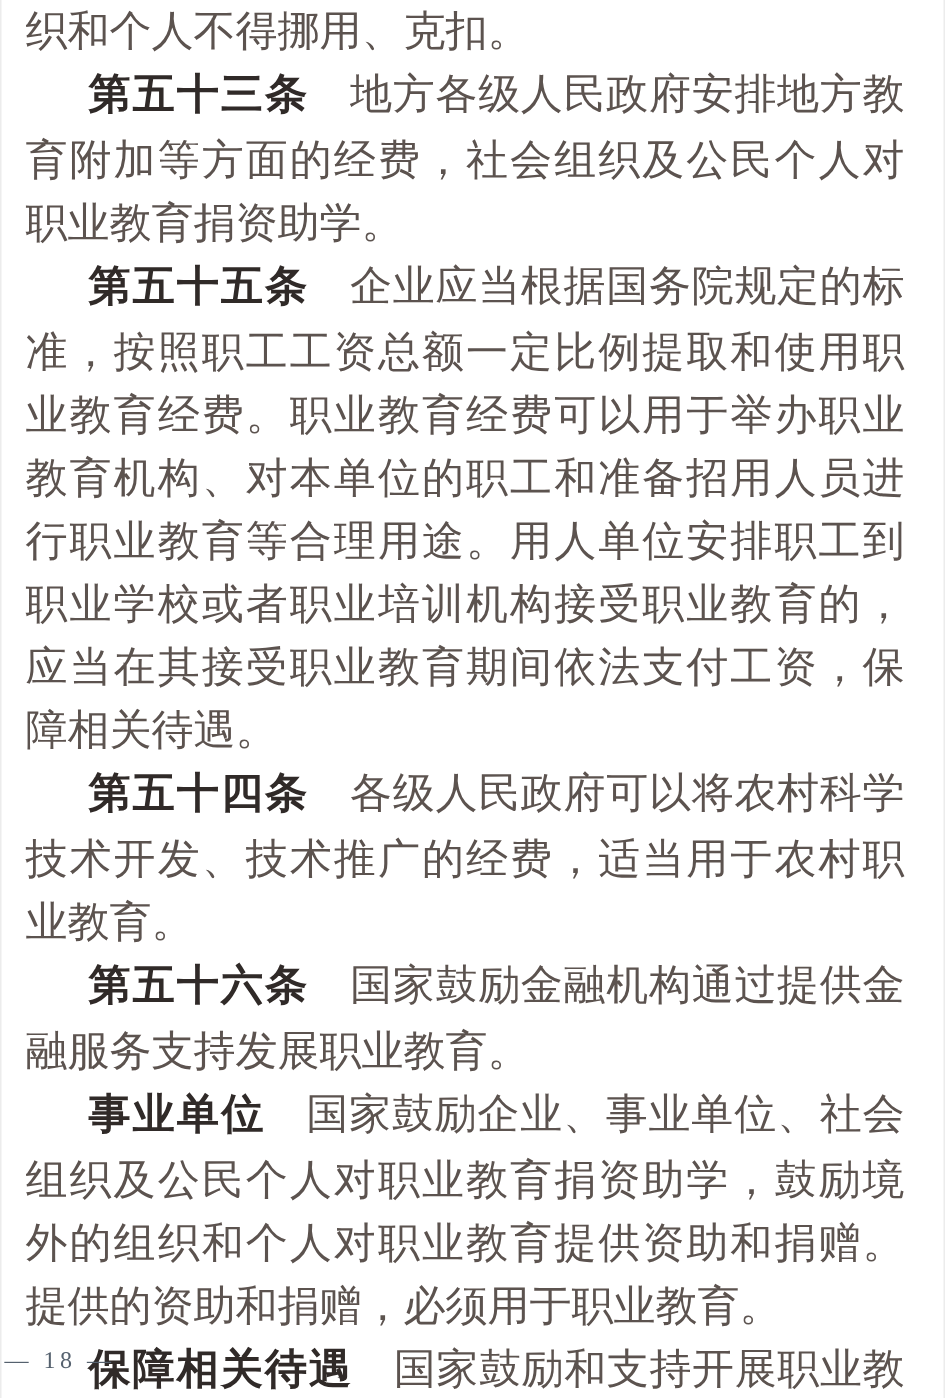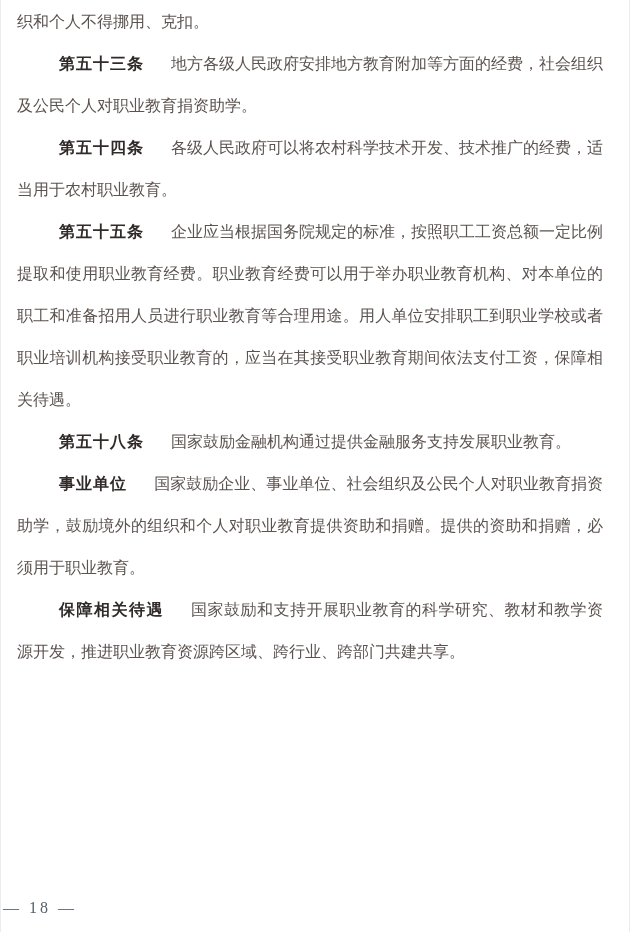--- a/index.html
+++ b/index.html
@@ -20,30 +20,30 @@
     width:630px;height:932px;
     box-sizing:border-box;
     background:var(--page-bg);
     border-left:1px solid var(--edge);
     border-right:1px solid var(--edge);
     padding:1px 26px 0 16px;
     overflow:hidden;
   }
   .para{
     margin:0;
-    font-size:16px;
+    font-size:28px;
     line-height:42px;
     color:var(--body-text);
     text-align:justify;
     text-justify:inter-character;
     word-break:break-all;
   }
   .para.indent{ text-indent:42px; }
   .article-no{
-    font-family:Liberation Sans, sans-serif;
+    font-family:Liberation Mono, monospace;
     font-weight:bold;
     color:var(--bold-text);
     margin-right:27px;
     letter-spacing:1px;
   }
   .footer{
     position:absolute;
     left:2px;
     bottom:12px;
     font-size:16px;
@@ -59,30 +59,30 @@
   <div id="paragraphs">
   <p class="para">
     <span>织和个人不得挪用、克扣。</span>
   </p>
 
   <p class="para indent">
     <span class="article-no">第五十三条</span><span>地方各级人民政府安排地方教育附加等方面的经费，社会组织及公民个人对职业教育捐资助学。</span>
   </p>
 
   <p class="para indent">
-    <span class="article-no">第五十四条</span><span>各级人民政府可以将农村科学技术开发、技术推广的经费，适当用于农村职业教育。</span>
+    <span class="article-no">第五十五条</span><span>企业应当根据国务院规定的标准，按照职工工资总额一定比例提取和使用职业教育经费。职业教育经费可以用于举办职业教育机构、对本单位的职工和准备招用人员进行职业教育等合理用途。用人单位安排职工到职业学校或者职业培训机构接受职业教育的，应当在其接受职业教育期间依法支付工资，保障相关待遇。</span>
   </p>
 
   <p class="para indent">
-    <span class="article-no">第五十五条</span><span>企业应当根据国务院规定的标准，按照职工工资总额一定比例提取和使用职业教育经费。职业教育经费可以用于举办职业教育机构、对本单位的职工和准备招用人员进行职业教育等合理用途。用人单位安排职工到职业学校或者职业培训机构接受职业教育的，应当在其接受职业教育期间依法支付工资，保障相关待遇。</span>
+    <span class="article-no">第五十四条</span><span>各级人民政府可以将农村科学技术开发、技术推广的经费，适当用于农村职业教育。</span>
   </p>
 
 
   <p class="para indent">
-    <span class="article-no">第五十八条</span><span>国家鼓励金融机构通过提供金融服务支持发展职业教育。</span>
+    <span class="article-no">第五十六条</span><span>国家鼓励金融机构通过提供金融服务支持发展职业教育。</span>
   </p>
 
   <p class="para indent">
     <span class="article-no">事业单位</span><span>国家鼓励企业、事业单位、社会组织及公民个人对职业教育捐资助学，鼓励境外的组织和个人对职业教育提供资助和捐赠。提供的资助和捐赠，必须用于职业教育。</span>
   </p>
 
   <p class="para indent">
     <span class="article-no">保障相关待遇</span><span>国家鼓励和支持开展职业教育的科学研究、教材和教学资源开发，推进职业教育资源跨区域、跨行业、跨部门共建共享。</span>
   </p>
 </div>

